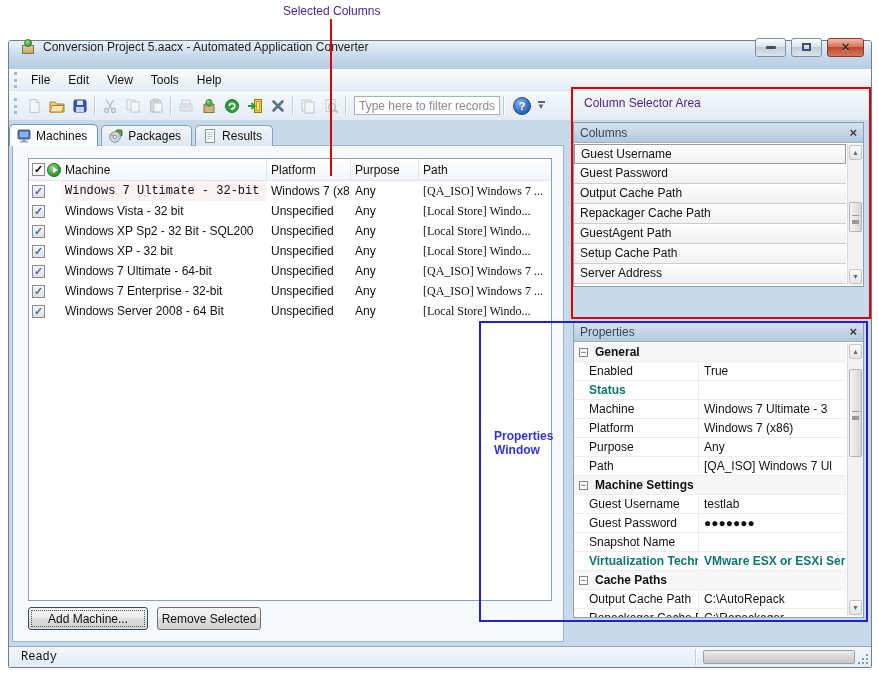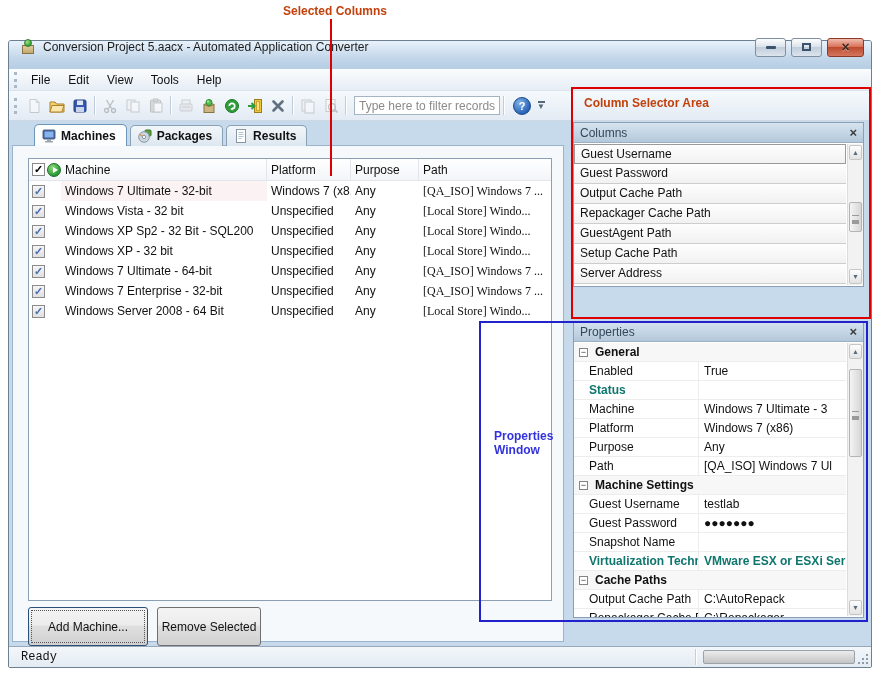--- a/index.html
+++ b/index.html
@@ -8,21 +8,21 @@
     position: relative;
     background: #ffffff;
     font-family: "Liberation Sans", sans-serif;
     font-size: 12px;
     color: #111;
     overflow: hidden;
   }
 
   
   .ann { position:absolute; z-index:60; pointer-events:none; }
-  .ann-label { font-weight:bold; color:#c2410c; font-size:12px; }
+  .ann-label { font-weight:normal; color:#4c1d95; font-size:12px; }
   .ann-sel-cols { left:283px; top:4px; }
   .ann-vline { left:330px; top:19px; width:2px; height:157px; background:#dd0000; }
   .ann-red-box { left:571px; top:87px; width:300px; height:232px; border:2px solid #dd0000; }
   .ann-col-sel { left:584px; top:96px; }
   .ann-blue-box { left:479px; top:321px; width:389px; height:301px; border:2px solid #2222cc; }
   .ann-props-win { left:494px; top:430px; color:#3333dd; font-weight:bold; white-space:pre-line; line-height:1.15; }
 
   
   .window {
     position:absolute; left:8px; top:40px; width:864px; height:628px;
@@ -94,21 +94,21 @@
     display:flex; align-items:center; justify-content:center;
     border:1px solid #1c4a8a;
   }
   .overflow-btn { width:14px; height:22px; margin-left:3px; display:flex; flex-direction:column; align-items:center; justify-content:center; color:#55687a; }
   .overflow-btn .obar { width:7px; height:2px; background:#55687a; margin-bottom:1px; }
   .overflow-btn .ochev { font-size:8px; line-height:6px; }
 
   
   .content { flex:1 1 auto; position:relative; background:#c6daeb; overflow:hidden; }
 
-  .tabstrip { position:absolute; left:25px; top:4px; display:flex; gap:3px; height:21px; z-index:3;font-weight:bold; }
+  .tabstrip { position:absolute; left:0; top:4px; display:flex; gap:3px; height:21px; z-index:3; }
   .tab {
     display:flex; align-items:center; gap:5px;
     padding:0 10px 0 7px; height:21px;
     border:1px solid #8aa0b5; border-bottom:none;
     border-radius:5px 5px 0 0;
     background:linear-gradient(#f2f6fa,#dde7f0);
   }
   .tab.active { background:#fbfdfe; border-color:#6e95ba; height:22px; margin-top:-1px; }
   .tabicon { width:14px; height:14px; display:inline-block; }
 
@@ -146,25 +146,25 @@
   }
   .play i { display:block; width:0; height:0; border-left:5px solid #fff; border-top:3px solid transparent; border-bottom:3px solid transparent; margin-left:2px; }
 
   .lv-row { display:flex; height:20px; align-items:center; }
   .rc { height:100%; display:flex; align-items:center; white-space:nowrap; overflow:hidden; }
   .rc-first { width:32px; padding-left:3px; }
   .rc-machine { width:206px; padding-left:4px; }
   .rc-platform { width:84px; padding-left:4px; }
   .rc-purpose { width:68px; padding-left:4px; }
   .rc-path { flex:1; padding-left:4px;font-family:Liberation Serif, serif; }
-  .lv-row.current .rc-machine { background:#fbf2f4; }
+  .lv-row.current .rc-machine { background:#fbf2f4;font-family:Liberation Mono, monospace; }
 
   
   .btn {
-    position:absolute; height:39px;
+    position:absolute; height:23px;
     border:1px solid #707070; border-radius:3px;
     background:linear-gradient(#f4f4f4,#ececec 45%,#dfdfdf 50%,#d0d0d0);
     font-family:"Liberation Sans",sans-serif; font-size:12px; color:#111;
     text-align:center;
   }
   .btn-add { left:15px; top:461px; width:120px; border-color:#2c4f75; outline:1px dotted #555; outline-offset:-4px; }
   .btn-remove { left:144px; top:461px; width:104px; }
 
   
   .panel { position:absolute; width:291px; background:#fff; border:1px solid #8ca0b5; }

